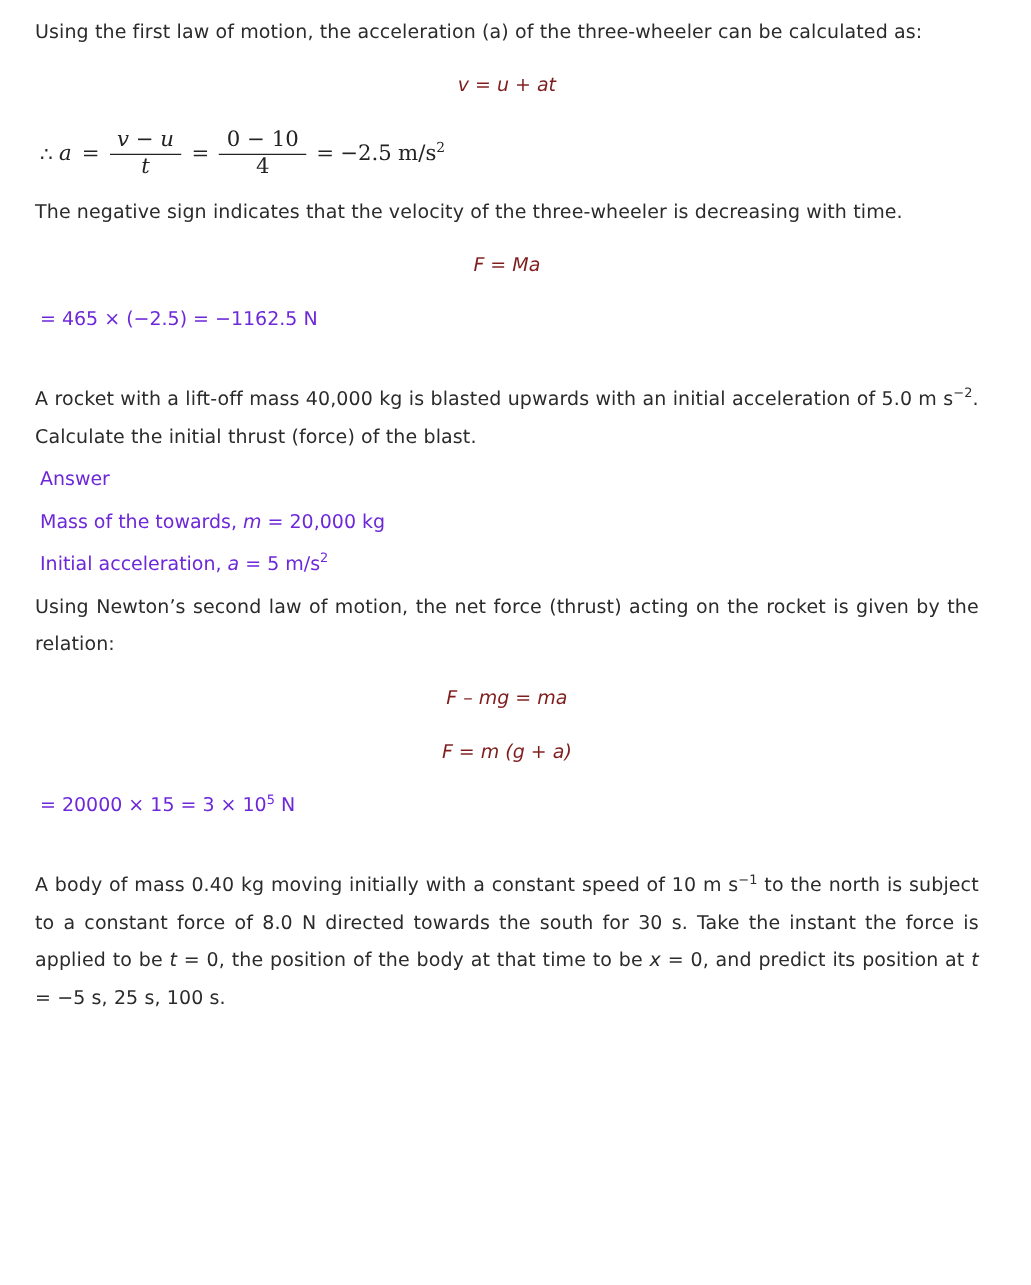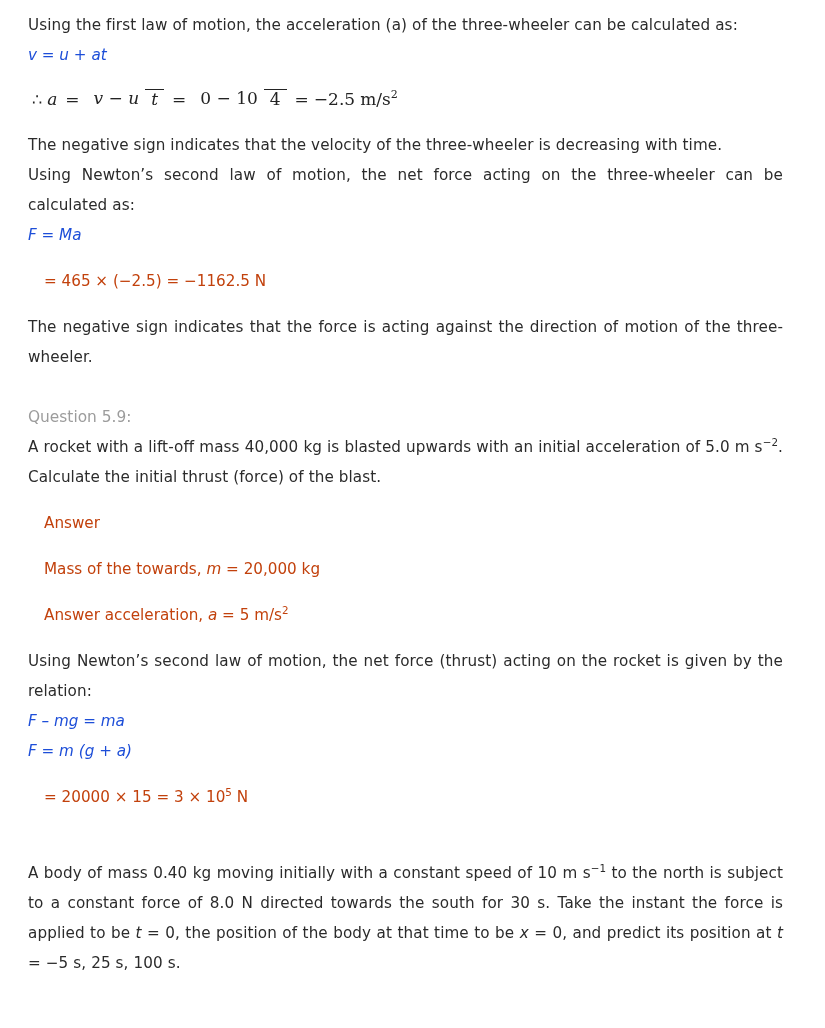--- a/index.html
+++ b/index.html
@@ -26,30 +26,30 @@
     line-height: 30px;
     text-align: justify;
     text-justify: inter-word;
     margin: 0;
     color: #2b2b2b;
     letter-spacing: 0.1px;
   }
   .formula-line {
     font-size: 15.2px;
     line-height: 30px;
-    margin: 0;
+    margin: 13px;
     font-style: italic;
-    color: #1d4ed8;
-    text-align: left;
+    color: #7f1d1d;
+    text-align: center;
   }
   .plain-line {
     font-size: 15.2px;
     line-height: 30px;
-    margin: 16px;
-    color: #c2410c;
+    margin: 4px;
+    color: #6d28d9;
     text-align: left;
   }
   .q-heading {
     font-size: 15.4px;
     line-height: 30px;
     margin: 0;
     color: #9c9c9c;
     text-align: left;
   }
   .spacer {
@@ -81,21 +81,21 @@
     padding: 0 5px;
     font-style: normal;
   }
   .math-block .therefore {
     font-style: normal;
     padding-right: 2px;
     font-size: 16px;
   }
   .frac {
     display: inline-flex;
-    flex-direction: row;
+    flex-direction: column;
     align-items: center;
     justify-content: center;
     vertical-align: middle;
     margin: 0 3px;
     line-height: 1.05;
   }
   .frac .num {
     padding: 0 6px 1px 6px;
     white-space: nowrap;
   }
@@ -137,39 +137,36 @@
       <span class="num">0 − 10</span>
       <span class="den">4</span>
     </span>
     <span class="op">=</span>
     <span>−2.5</span>
     <span class="unit"><span>m/s</span><sup>2</sup></span>
   </div>
 
   <p class="para">The negative sign indicates that the velocity of the three-wheeler is decreasing with time.</p>
 
-  <p class="para">Using Newton’s second law of motion, the net force acting on the three-wheeler can be calculated as:</p>
 
   <p class="formula-line">F = Ma</p>
 
   <p class="plain-line">= 465 × (−2.5) = −1162.5 N</p>
 
-  <p class="para">The negative sign indicates that the force is acting against the direction of motion of the three-wheeler.</p>
 
   <div class="spacer"></div>
 
-  <p class="q-heading">Question 5.9:</p>
 
   <p class="para"><span>A rocket with a lift-off mass 40,000 kg is blasted upwards with an initial acceleration of 5.0 m s</span><sup>−2</sup><span>. Calculate the initial thrust (force) of the blast.</span></p>
 
   <p class="plain-line">Answer</p>
 
   <p class="plain-line"><span>Mass of the towards, </span><span class="ital">m</span><span> = 20,000 kg</span></p>
 
-  <p class="plain-line"><span>Answer acceleration, </span><span class="ital">a</span><span> = 5 m/s</span><sup>2</sup></p>
+  <p class="plain-line"><span>Initial acceleration, </span><span class="ital">a</span><span> = 5 m/s</span><sup>2</sup></p>
 
 
   <p class="para">Using Newton’s second law of motion, the net force (thrust) acting on the rocket is given by the relation:</p>
 
   <p class="formula-line">F – mg = ma</p>
 
   <p class="formula-line">F = m (g + a)</p>
 
 
   <p class="plain-line"><span>= 20000 × 15 = 3 × 10</span><sup>5</sup><span> N</span></p>

